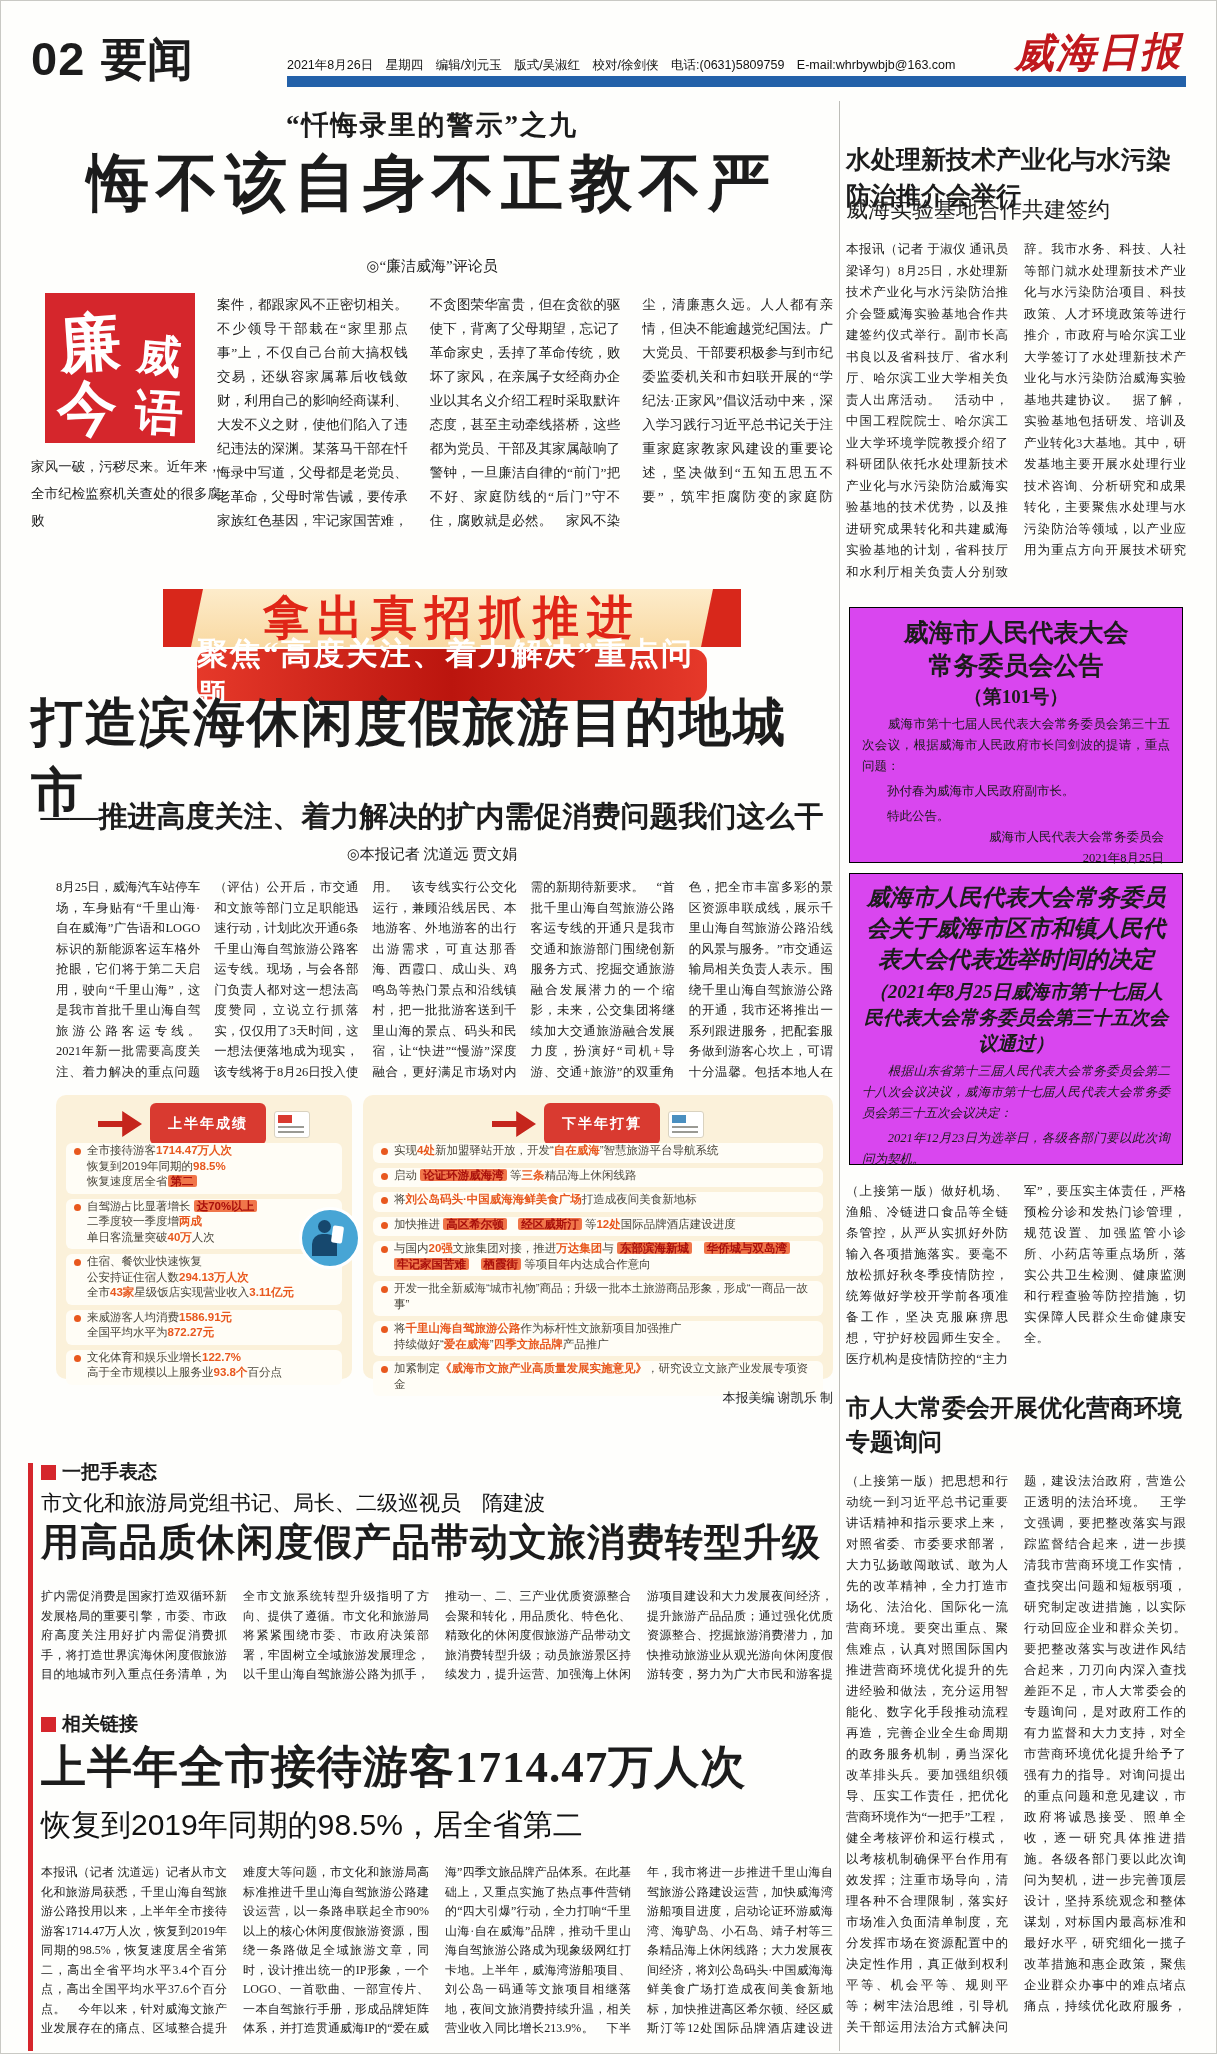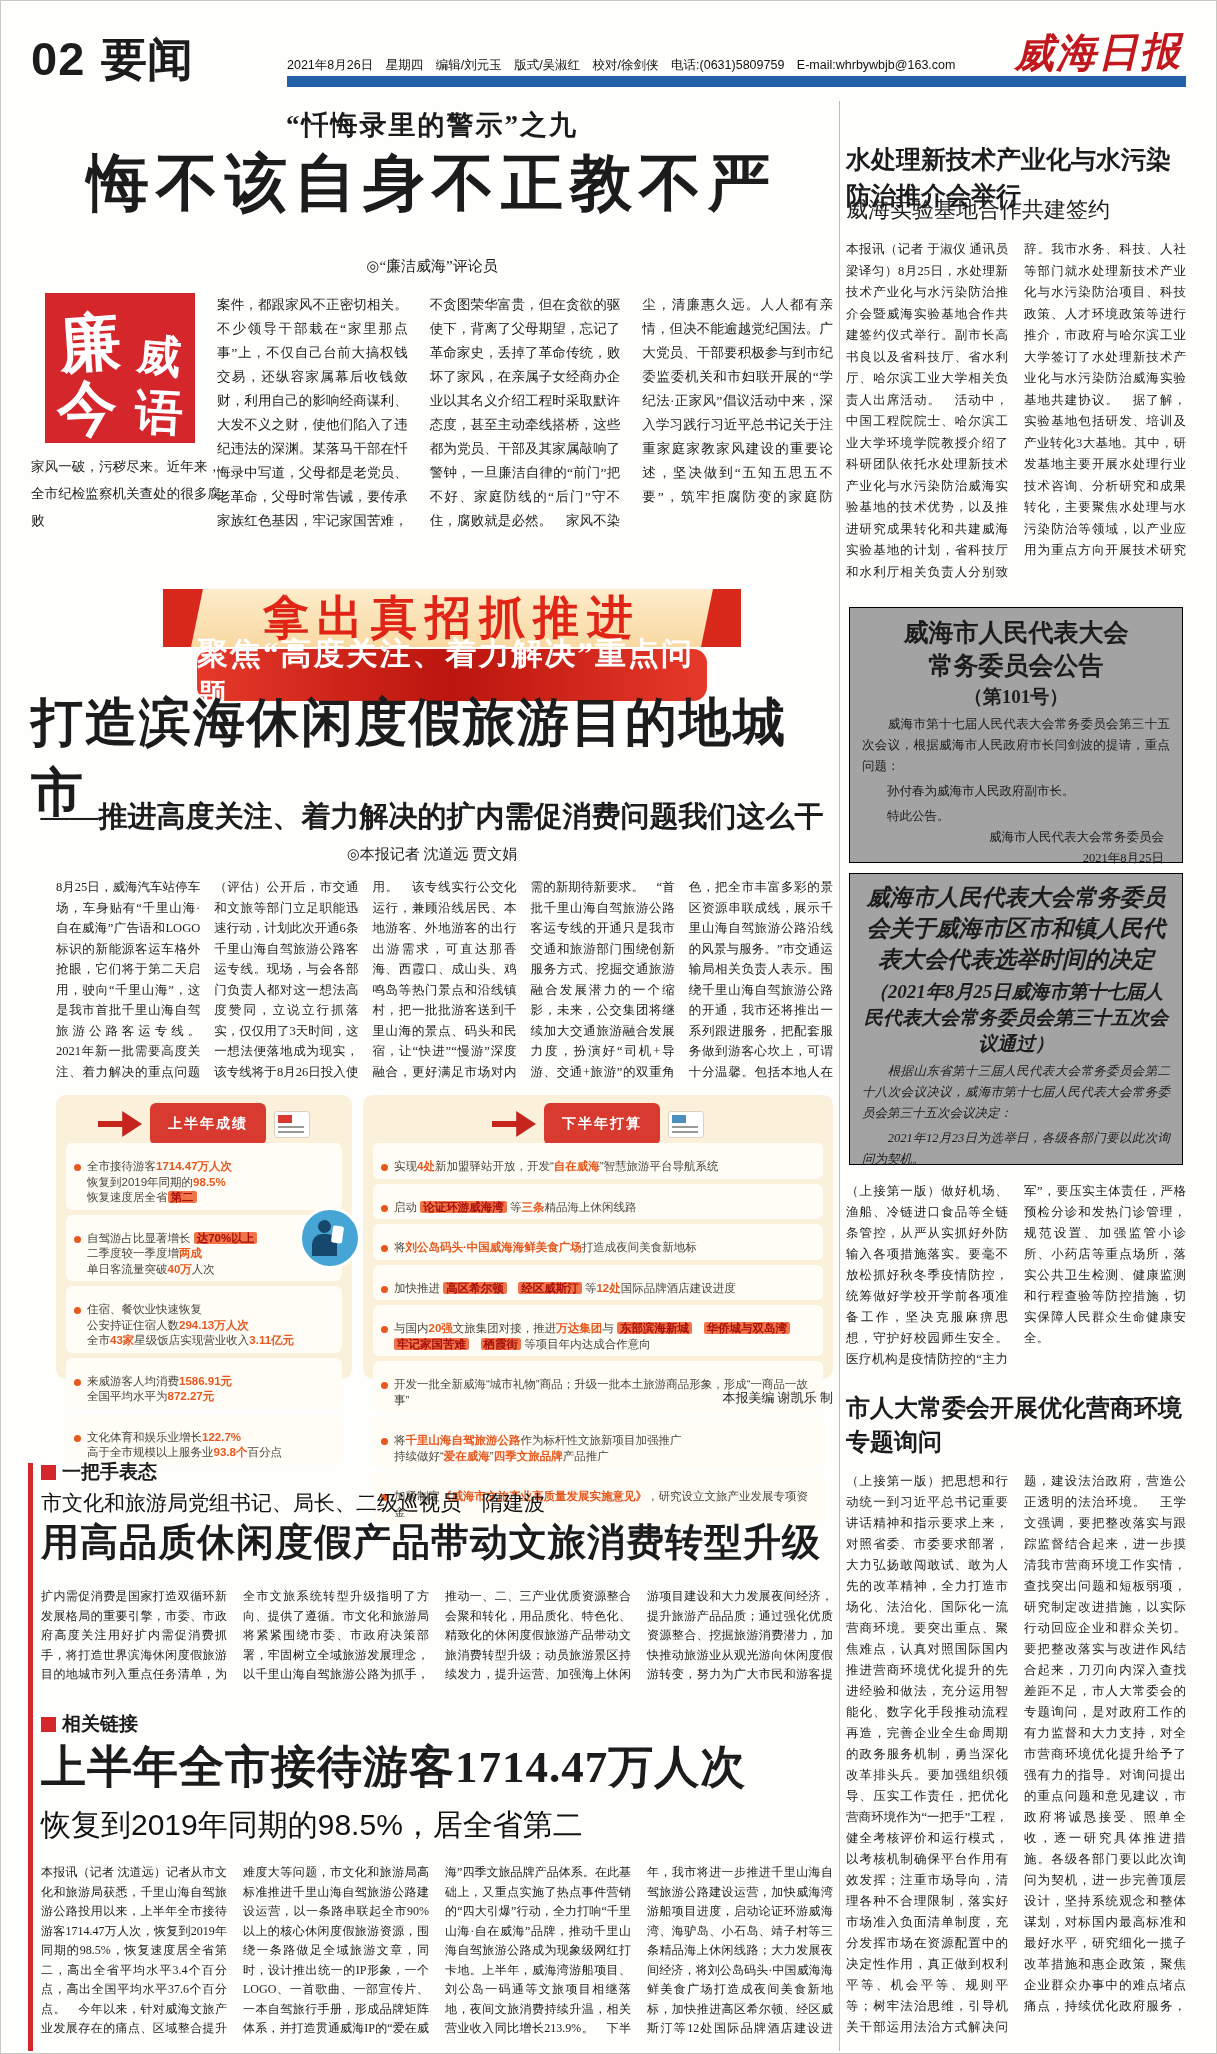--- a/index.html
+++ b/index.html
@@ -64,21 +64,21 @@
   .ig-arrow{width:44px;height:26px;background:#c5251c;
             clip-path:polygon(0 38%,55% 38%,55% 0,100% 50%,55% 100%,55% 62%,0 62%);}
   .ig-badge{background:#d93a30;color:#fff;font-size:14px;font-weight:900;letter-spacing:2px;
             padding:12px 18px;border-radius:6px;}
   .ig-news-icon{width:34px;height:25px;background:#fff;border-radius:3px;border:1px solid #d9d2c0;position:relative;}
   .ig-news-icon::before{content:"";position:absolute;left:3px;top:3px;width:14px;height:8px;background:#d93a30;}
   .ig-news-icon::after{content:"";position:absolute;left:3px;top:14px;width:26px;height:7px;
        background:repeating-linear-gradient(180deg,#9a9a94 0 2px,#fff 2px 5px);}
   .ig-news-icon.blue::before{background:#4a8fc0;}
   .ig-items{position:absolute;left:10px;right:10px;top:48px;}
-  .ig-card{background:#fffdf6;border-radius:6px;margin-bottom:5px;padding:16px 8px 4px 6px;
+  .ig-card{background:#fffdf6;border-radius:6px;margin-bottom:5px;padding:0 8px 4px 6px;
            display:flex;align-items:flex-start;}
   .ig-dot{flex:0 0 auto;width:7px;height:7px;border-radius:50%;background:#e8581e;margin:5px 6px 0 2px;}
   .ig-line{font-size:11.5px;line-height:15.5px;}
   .seg-t{color:#4a463c;}
   .seg-o{color:#e8581e;font-weight:700;}
   .seg-b{background:#f0764a;color:#a80f0c;font-weight:700;padding:0 3px;border-radius:2px;}
   .phone-icon{left:298px;top:1206px;width:56px;height:56px;border-radius:50%;background:#47a5d5;z-index:5;
               border:3px solid #fff;}
   .phone-icon .head{position:absolute;left:16px;top:10px;width:13px;height:13px;border-radius:50%;background:#16486e;}
   .phone-icon .torso{position:absolute;left:10px;top:24px;width:25px;height:22px;border-radius:10px 10px 0 0;background:#16486e;}
@@ -99,21 +99,21 @@
   .rel-title{left:40px;top:1736px;width:792px;font-size:45px;font-weight:900;letter-spacing:1px;}
   .rel-sub{left:40px;top:1804px;width:792px;font-size:30px;font-weight:500;color:#111;}
   .rel-body{left:40px;top:1862px;width:792px;height:186px;column-count:4;column-gap:16px;
             font-size:12px;line-height:19.5px;}
 
   
   .r1-title{left:845px;top:110px;width:340px;font-size:25px;font-weight:900;line-height:36px;margin-top:31px;}
   .r1-sub{left:845px;top:194px;width:340px;font-size:22px;font-weight:500;color:#222;}
   .r1-body{left:845px;top:238px;width:340px;height:356px;column-count:2;column-gap:16px;
            font-size:12.5px;line-height:21.5px;}
-  .annbox{border:1.5px solid #000;background:#a3a3a3;padding:8px 12px;box-sizing:border-box;}
+  .annbox{border:1.5px solid #000;background:#d946ef;padding:8px 12px;box-sizing:border-box;}
   .box1{left:848px;top:606px;width:334px;height:256px;}
   .box2{left:848px;top:872px;width:334px;height:292px;font-style:italic;}
   .ann-title{ text-align:center;font-size:25px;font-weight:900;line-height:33px;}
   .ann-no{text-align:center;font-size:19px;font-weight:700;margin-top:2px;}
   .ann-sub{text-align:center;font-size:19px;font-weight:700;line-height:26px;margin-top:4px;}
   .ann-p{font-size:12.5px;line-height:21px;margin-top:4px;}
   .ann-sign{font-size:12.5px;line-height:21px;text-align:right;padding-right:6px;}
   .cont-body{left:845px;top:1180px;width:340px;height:200px;column-count:2;column-gap:16px;
              font-size:12.5px;line-height:21px;}
   .inq-title{left:845px;top:1390px;width:340px;font-size:24px;font-weight:900;line-height:34px;}

